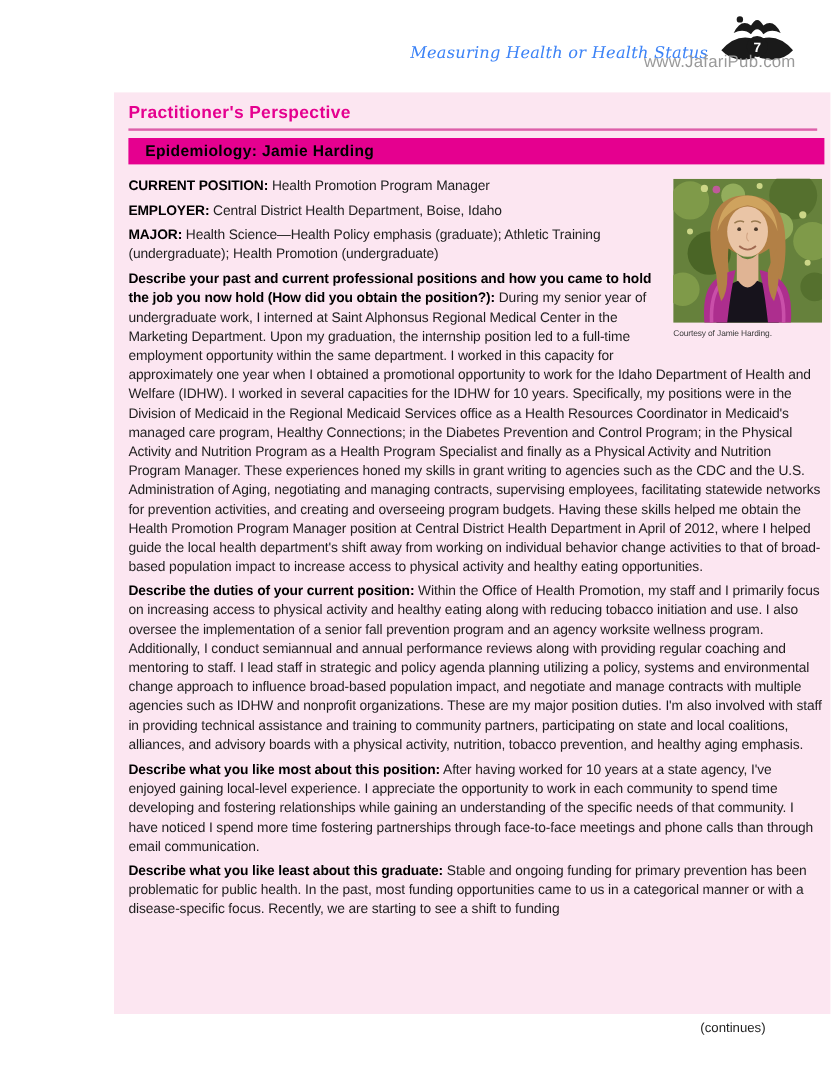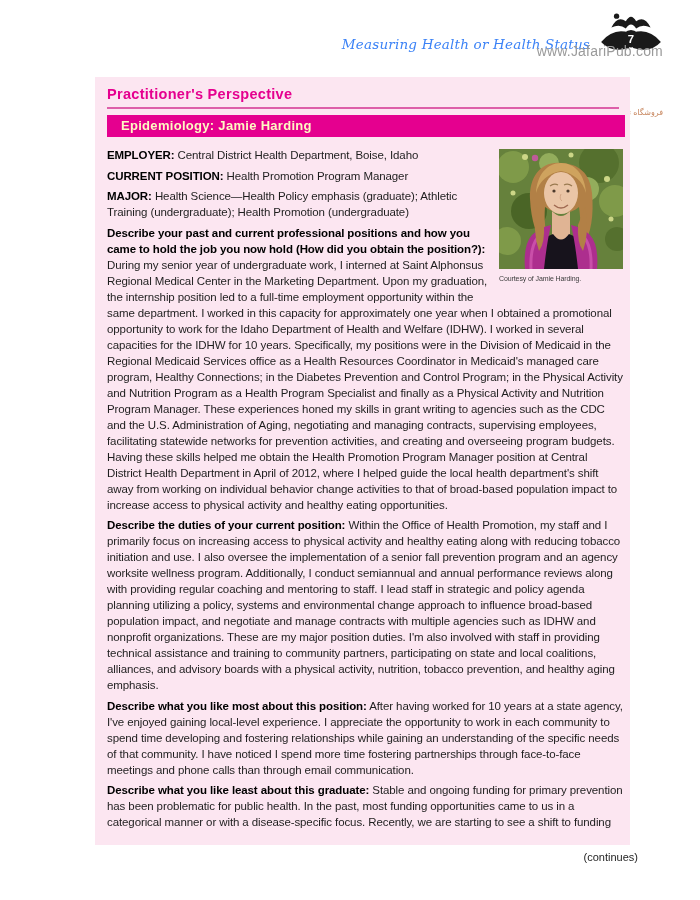--- a/index.html
+++ b/index.html
@@ -12,31 +12,31 @@
   .running-head{
     position:absolute;top:36px;right:110px;
     font-family:"DejaVu Serif","Liberation Serif",serif;
     font-style:italic;font-size:13.5px;color:#3b82f6;letter-spacing:.2px;
   }
   .logo{position:absolute;top:11px;right:35px;width:68px;height:48px;}
   .site-url{position:absolute;top:43px;right:37px;font-size:14px;color:#9a9a9a;letter-spacing:.2px;}
   .site-fa{position:absolute;top:68px;right:37px;font-size:8px;color:#c8875f;direction:rtl;margin-top:40px;}
   
   .panel{
-    position:absolute;left:95px;top:77px;width:535px;height:768px;
+    position:absolute;left:95px;top:77px;width:597px;height:768px;
     background:#fce6f1;overflow:hidden;
   }
   .kicker{
     margin:9px 0 0 12px;font-size:14.5px;font-weight:bold;
     color:#e5008f;letter-spacing:.3px;
   }
   .rule{margin:5px 11px 0 12px;height:2px;background:#dd5fa9;}
   .titlebar{
     margin:6px 5px 0 12px;height:22px;background:#e5008f;
-    color:#fef9c3;font-weight:bold;font-size:13px;line-height:22px;
+    color:#000000;font-weight:bold;font-size:13px;line-height:22px;
     padding-left:14px;letter-spacing:.3px;
   }
   .content{
     margin:10px 7px 0 12px;
     font-size:11.5px;line-height:16px;letter-spacing:-0.1px;color:#1e1e1e;
   }
   .content p{margin:0 0 4.5px 0;}
   .content b{color:#000;}
   
   .photo-block{float:right;width:124px;margin:2px 0 3px 9px;}
@@ -108,22 +108,22 @@
         <path d="M26 120 Q24 96 33 86 Q41 78 52 76 Q48 92 45 120 Z" fill="#ad2e8e"></path>
         <path d="M98 120 Q100 96 91 86 Q83 78 72 76 Q76 92 79 120 Z" fill="#ad2e8e"></path>
         <path d="M32 120 Q31 98 39 88" stroke="#c94fa9" stroke-width="3" fill="none"></path>
         <path d="M92 120 Q93 98 85 88" stroke="#c94fa9" stroke-width="3" fill="none"></path>
         <path d="M38 58 Q33 82 40 102 Q46 94 45 76 Z" fill="#b28046"></path>
         <path d="M86 58 Q91 82 84 102 Q78 94 79 76 Z" fill="#b28046"></path>
       </svg>
       <figcaption>Courtesy of Jamie Harding.</figcaption>
     </figure>
 
+    <p class="field"><b>CURRENT POSITION:</b> <span>Health Promotion Program Manager</span></p>
     <p class="field"><b>EMPLOYER:</b> <span>Central District Health Department, Boise, Idaho</span></p>
-    <p class="field"><b>CURRENT POSITION:</b> <span>Health Promotion Program Manager</span></p>
     <p class="field"><b>MAJOR:</b> <span>Health Science—Health Policy emphasis (graduate); Athletic Training (undergraduate); Health Promotion (undergraduate)</span></p>
 
     <p class="qa"><b>Describe your past and current professional positions and how you came to hold the job you now hold (How did you obtain the position?):</b> <span>During my senior year of undergraduate work, I interned at Saint Alphonsus Regional Medical Center in the Marketing Department. Upon my graduation, the internship position led to a full-time employment opportunity within the same department. I worked in this capacity for approximately one year when I obtained a promotional opportunity to work for the Idaho Department of Health and Welfare (IDHW). I worked in several capacities for the IDHW for 10 years. Specifically, my positions were in the Division of Medicaid in the Regional Medicaid Services office as a Health Resources Coordinator in Medicaid's managed care program, Healthy Connections; in the Diabetes Prevention and Control Program; in the Physical Activity and Nutrition Program as a Health Program Specialist and finally as a Physical Activity and Nutrition Program Manager. These experiences honed my skills in grant writing to agencies such as the CDC and the U.S. Administration of Aging, negotiating and managing contracts, supervising employees, facilitating statewide networks for prevention activities, and creating and overseeing program budgets. Having these skills helped me obtain the Health Promotion Program Manager position at Central District Health Department in April of 2012, where I helped guide the local health department's shift away from working on individual behavior change activities to that of broad-based population impact to increase access to physical activity and healthy eating opportunities.</span></p>
     <p class="qa"><b>Describe the duties of your current position:</b> <span>Within the Office of Health Promotion, my staff and I primarily focus on increasing access to physical activity and healthy eating along with reducing tobacco initiation and use. I also oversee the implementation of a senior fall prevention program and an agency worksite wellness program. Additionally, I conduct semiannual and annual performance reviews along with providing regular coaching and mentoring to staff. I lead staff in strategic and policy agenda planning utilizing a policy, systems and environmental change approach to influence broad-based population impact, and negotiate and manage contracts with multiple agencies such as IDHW and nonprofit organizations. These are my major position duties. I'm also involved with staff in providing technical assistance and training to community partners, participating on state and local coalitions, alliances, and advisory boards with a physical activity, nutrition, tobacco prevention, and healthy aging emphasis.</span></p>
     <p class="qa"><b>Describe what you like most about this position:</b> <span>After having worked for 10 years at a state agency, I've enjoyed gaining local-level experience. I appreciate the opportunity to work in each community to spend time developing and fostering relationships while gaining an understanding of the specific needs of that community. I have noticed I spend more time fostering partnerships through face-to-face meetings and phone calls than through email communication.</span></p>
     <p class="qa"><b>Describe what you like least about this graduate:</b> <span>Stable and ongoing funding for primary prevention has been problematic for public health. In the past, most funding opportunities came to us in a categorical manner or with a disease-specific focus. Recently, we are starting to see a shift to funding</span></p>
 
   </div>
 </section>
 

